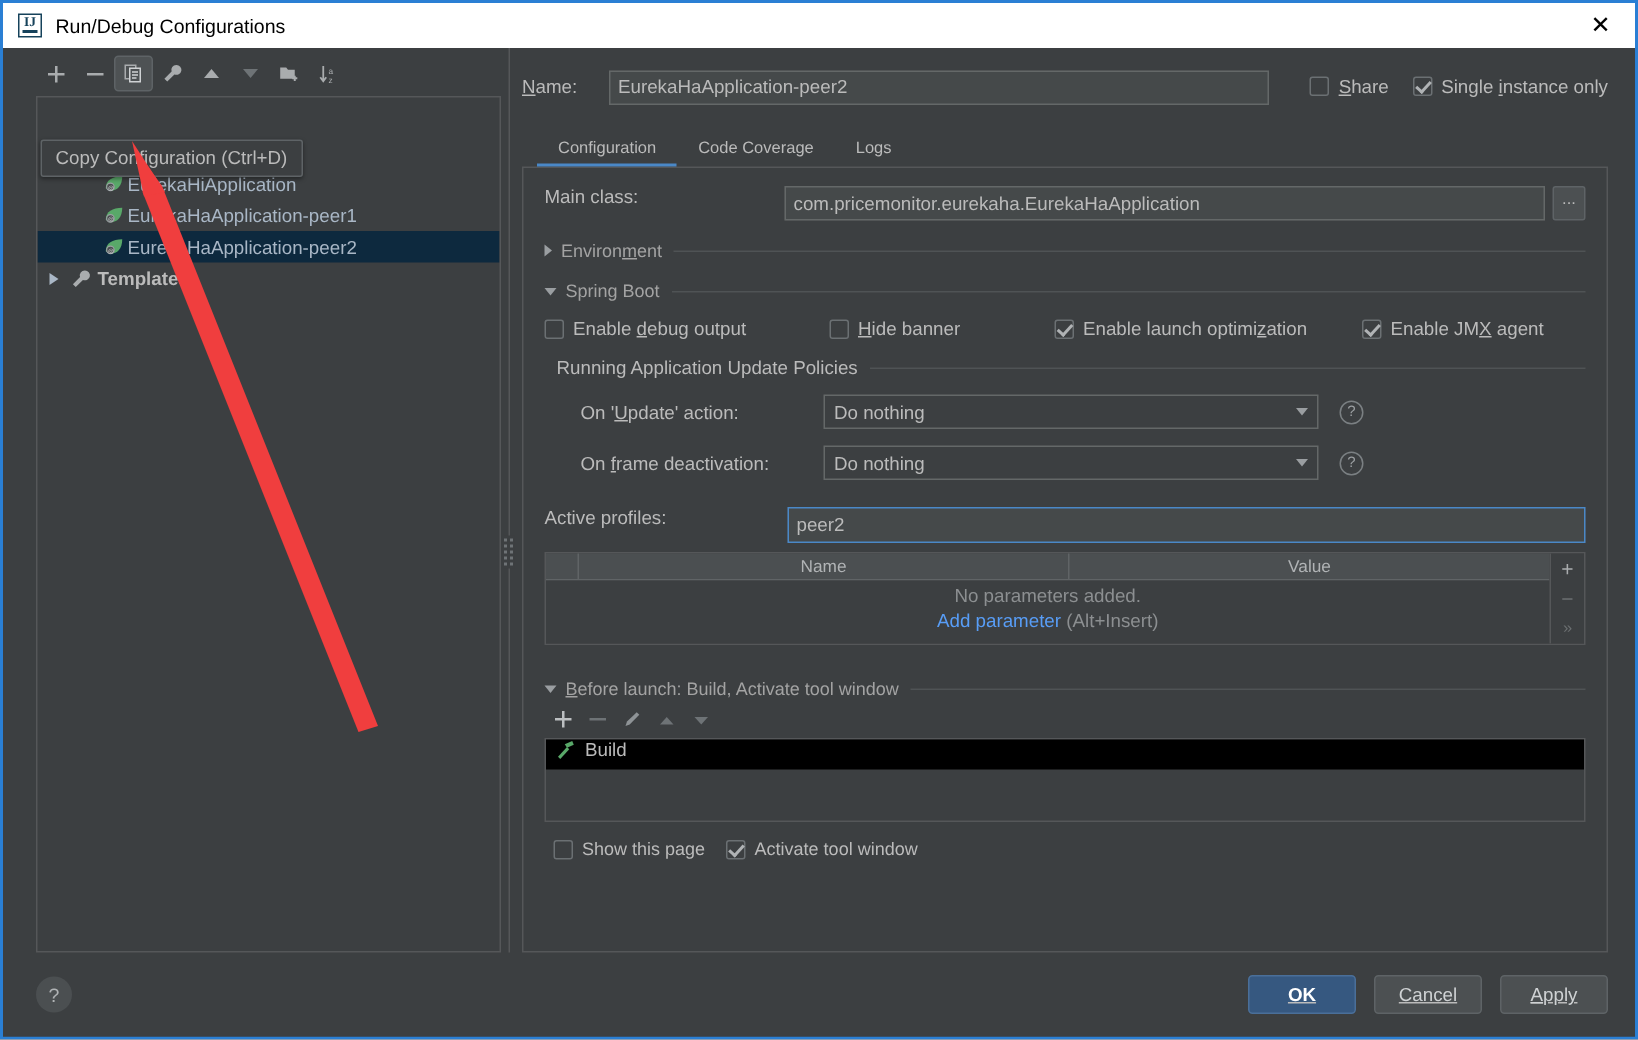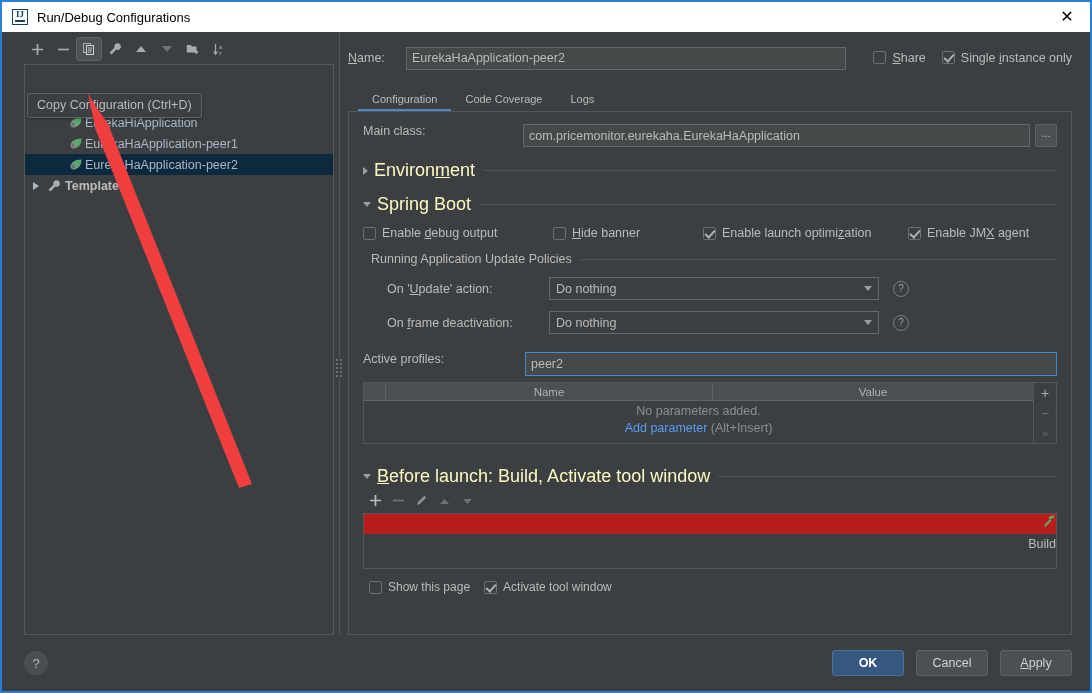--- a/index.html
+++ b/index.html
@@ -341,22 +341,22 @@
     justify-content: center;
     padding-bottom: 5px;
     box-sizing: border-box;
     flex: 0 0 auto;
   }
   
   .section-head {
     display: flex;
     align-items: center;
     margin-top: 13px;
-    font-size: 18px;
-    color: #fef9c3;
+    font-size: 12px;
+    color: #a3a3a3;
     flex: 0 0 auto;
   }
   .tri {
     width: 0; height: 0;
     margin-right: 6px;
     flex: 0 0 auto;
   }
   .tri.right {
     border-left: 5px solid #9a9ea1;
     border-top: 4px solid transparent;
@@ -532,28 +532,27 @@
   }
   .bl-list {
     border: 1px solid #555759;
     background: #3c3f41;
     height: 56px;
     flex: 0 0 auto;
     box-sizing: border-box;
   }
   .bl-item {
     height: 20px;
-    background: #b91c1c;
-    display: flex;
-    align-items: flex-end;
+    background: #000000;
+    display: flex;
+    align-items: flex-start;
     padding-left: 6px;
     font-size: 12.5px;
     color: #bbbbbb;
     gap: 6px;
-    flex-direction: column;
   }
   .footer-cb-row {
     display: flex;
     align-items: flex-start;
     gap: 14px;
     margin-top: 11px;
     padding-left: 6px;
     flex: 0 0 auto;
   }
   
@@ -571,20 +570,21 @@
     color: #b0b3b5;
     display: flex;
     align-items: center;
     justify-content: center;
     font-size: 13px;
   }
   .btn-group {
     margin-left: auto;
     display: flex;
     gap: 12px;
+    text-decoration: underline;
   }
   .btn {
     min-width: 72px;
     height: 26px;
     border-radius: 3px;
     border: 1px solid #5e6366;
     background: #4c5052;
     color: #cfd2d4;
     font-size: 12.5px;
     display: flex;

